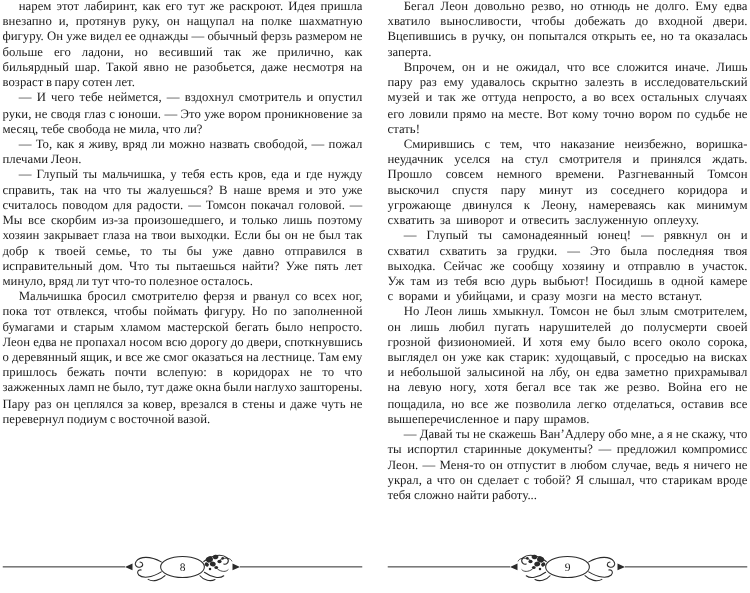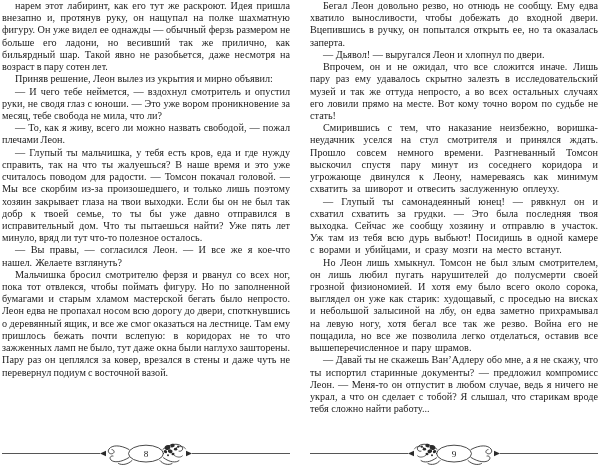--- a/index.html
+++ b/index.html
@@ -65,25 +65,23 @@
   }
 </style>
 </head>
 <body>
 
 <div class="spread">
 
   <div class="page page-left">
     <div class="column">
       <p class="para tight">нарем этот лабиринт, как его тут же раскроют. Идея пришла внезапно и, протянув руку, он нащупал на полке шахматную фигуру. Он уже видел ее однажды — обычный ферзь размером не больше его ладони, но весивший так же прилично, как бильярдный шар. Такой явно не разобьется, даже несмотря на возраст в пару сотен лет.</p>
-      <p class="para">Приняв решение, Леон вылез из укрытия и мирно объявил:</p>
       <p class="para">— И чего тебе неймется, — вздохнул смотритель и опустил руки, не сводя глаз с юноши. — Это уже вором проникновение за месяц, тебе свобода не мила, что ли?</p>
-      <p class="para tight">— То, как я живу, всего ли можно назвать свободой, — пожал плечами Леон.</p>
+      <p class="para tight">— То, как я живу, вряд ли можно назвать свободой, — пожал плечами Леон.</p>
       <p class="para tight">— Глупый ты мальчишка, у тебя есть кров, еда и где нужду справить, так на что ты жалуешься? В наше время и это уже считалось поводом для радости. — Томсон покачал головой. — Мы все скорбим из-за произошедшего, и только лишь поэтому хозяин закрывает глаза на твои выходки. Если бы он не был так добр к твоей семье, то ты бы уже давно отправился в исправительный дом. Что ты пытаешься найти? Уже пять лет минуло, вряд ли тут что-то полезное осталось.</p>
-      <p class="para loose">— Вы правы, — согласился Леон. — И все же я кое-что нашел. Желаете взглянуть?</p>
       <p class="para tight">Мальчишка бросил смотрителю ферзя и рванул со всех ног, пока тот отвлекся, чтобы поймать фигуру. Но по заполненной бумагами и старым хламом мастерской бегать было непросто. Леон едва не пропахал носом всю дорогу до двери, споткнувшись о деревянный ящик, и все же смог оказаться на лестнице. Там ему пришлось бежать почти вслепую: в коридорах не то что зажженных ламп не было, тут даже окна были наглухо зашторены. Пару раз он цеплялся за ковер, врезался в стены и даже чуть не перевернул подиум с восточной вазой.</p>
     </div>
 
     <div class="ornament">
       <svg width="288" height="30" viewBox="0 0 288 30">
 
         <line x1="0" y1="15.5" x2="98" y2="15.5" stroke="#2b2b2b" stroke-width="0.8"></line>
 
         <line x1="190" y1="15.5" x2="288" y2="15.5" stroke="#2b2b2b" stroke-width="0.8"></line>
 
@@ -117,22 +115,21 @@
           <path d="M172.2 17.4 C175.5 19.8 179 19.6 180.5 17.8"></path>
         </g>
 
         <text class="folio-num" x="144" y="18.9" text-anchor="middle">8</text>
       </svg>
     </div>
   </div>
 
   <div class="page page-right">
     <div class="column">
-      <p class="para">Бегал Леон довольно резво, но отнюдь не сообщу. Ему едва хватило выносливости, чтобы добежать до входной двери. Вцепившись в ручку, он попытался открыть ее, но та оказалась заперта.</p>
-      <p class="para">— Дьявол! — выругался Леон и хлопнул по двери.</p>
+      <p class="para">Бегал Леон довольно резво, но отнюдь не долго. Ему едва хватило выносливости, чтобы добежать до входной двери. Вцепившись в ручку, он попытался открыть ее, но та оказалась заперта.</p>
       <p class="para loose">Впрочем, он и не ожидал, что все сложится иначе. Лишь пару раз ему удавалось скрытно залезть в исследовательский музей и так же оттуда непросто, а во всех остальных случаях его ловили прямо на месте. Вот кому точно вором по судьбе не стать!</p>
       <p class="para looser">Смирившись с тем, что наказание неизбежно, воришка-неудачник уселся на стул смотрителя и принялся ждать. Прошло совсем немного времени. Разгневанный Томсон выскочил спустя пару минут из соседнего коридора и угрожающе двинулся к Леону, намереваясь как минимум схватить за шиворот и отвесить заслуженную оплеуху.</p>
       <p class="para looser">— Глупый ты самонадеянный юнец! — рявкнул он и схватил схватить за грудки. — Это была последняя твоя выходка. Сейчас же сообщу хозяину и отправлю в участок. Уж там из тебя всю дурь выбьют! Посидишь в одной камере с ворами и убийцами, и сразу мозги на место встанут.</p>
       <p class="para loose">Но Леон лишь хмыкнул. Томсон не был злым смотрителем, он лишь любил пугать нарушителей до полусмерти своей грозной физиономией. И хотя ему было всего около сорока, выглядел он уже как старик: худощавый, с проседью на висках и небольшой залысиной на лбу, он едва заметно прихрамывал на левую ногу, хотя бегал все так же резво. Война его не пощадила, но все же позволила легко отделаться, оставив все вышеперечисленное и пару шрамов.</p>
       <p class="para">— Давай ты не скажешь Ван’Адлеру обо мне, а я не скажу, что ты испортил старинные документы? — предложил компромисс Леон. — Меня-то он отпустит в любом случае, ведь я ничего не украл, а что он сделает с тобой? Я слышал, что старикам вроде тебя сложно найти работу...</p>
     </div>
 
     <div class="ornament">
       <svg width="288" height="30" viewBox="0 0 288 30">
         <line x1="0" y1="15.5" x2="98" y2="15.5" stroke="#2b2b2b" stroke-width="0.8"></line>

